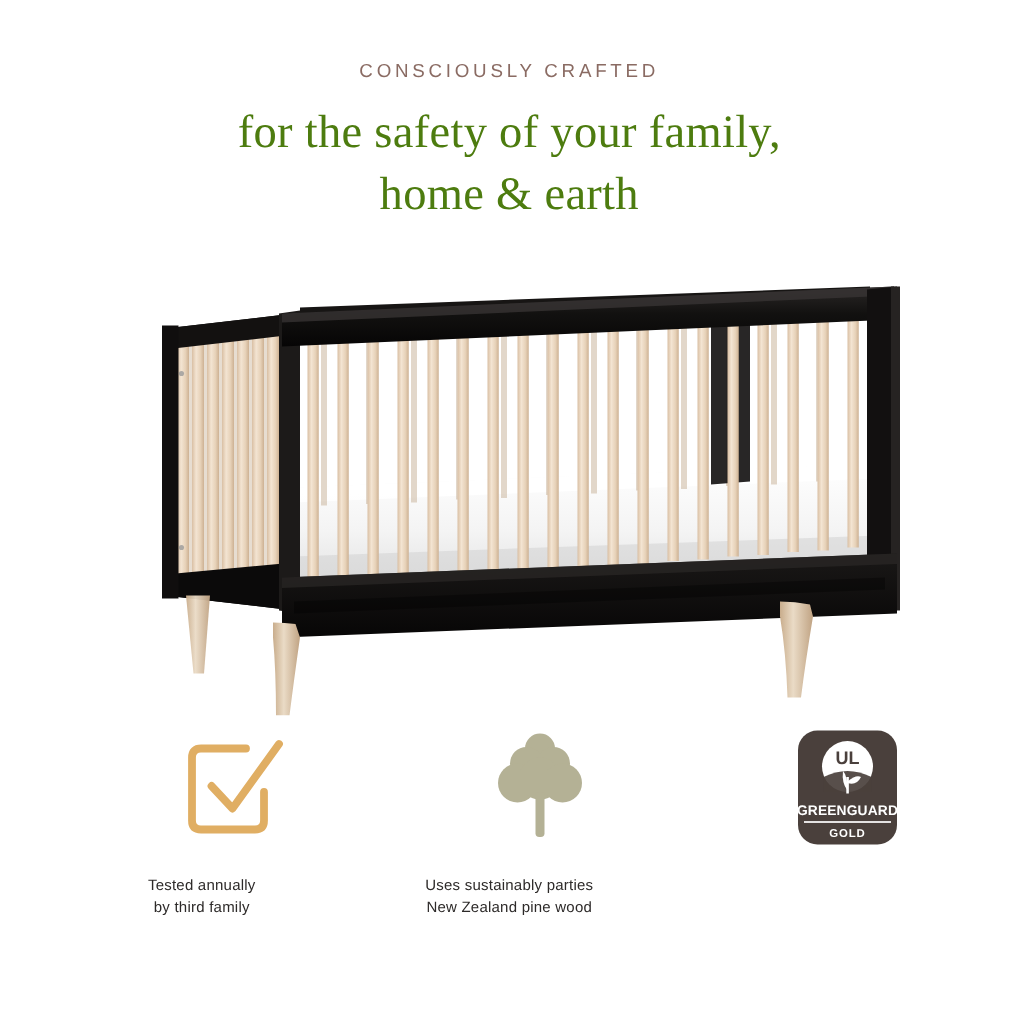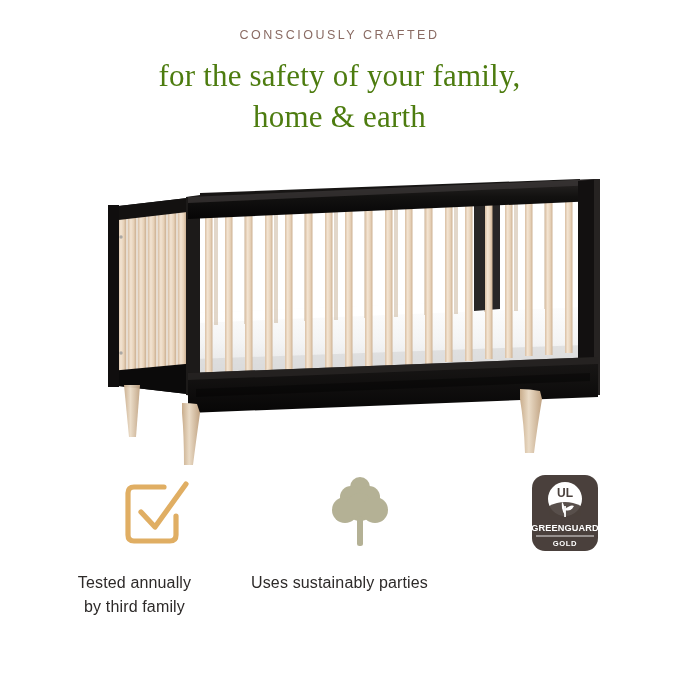--- a/index.html
+++ b/index.html
@@ -20,21 +20,21 @@
     inset: 0;
     display: flex;
     flex-direction: column;
     align-items: center;
   }
 
   
   .header {
     width: 100%;
     text-align: center;
-    padding-top: 28px;
+    padding-top: 40px;
     box-sizing: border-box;
   }
   .eyebrow {
     font-family: "Liberation Sans", sans-serif;
     font-size: 12.5px;
     letter-spacing: 2.5px;
     color: #8a6b63;
     font-weight: 400;
     margin: 0 0 12px 0;
     line-height: 1.2;
@@ -82,21 +82,21 @@
     height: 86px;
     display: flex;
     align-items: center;
     justify-content: center;
     margin-left: 41px;
   }
   .feature-caption {
     margin-top: 14px;
     text-align: center;
     font-family: "Liberation Sans", sans-serif;
-    font-size: 16px;
+    font-size: 10px;
     line-height: 1.5;
     color: #2d2a29;
     letter-spacing: 0.15px;
   }
   .feature-caption span { display: block; }
 </style>
 </head>
 <body>
 
 <div class="page">
@@ -288,20 +288,21 @@
             <circle cx="31" cy="33" r="14"></circle>
             <circle cx="46" cy="36" r="13"></circle>
             <rect x="14" y="28" width="34" height="16"></rect>
 
             <rect x="28" y="42" width="6" height="30" rx="2.5"></rect>
           </g>
         </svg>
       </div>
       <div class="feature-caption">
         <span>Uses sustainably parties</span>
+        <span>New Zealand pine wood</span>
       </div>
     </div>
 
     <div class="feature">
       <div class="feature-icon">
         <svg width="74" height="82" viewBox="0 0 74 82">
 
           <rect x="4" y="2" width="66" height="76" rx="13" fill="#4a403c"></rect>
 
           <circle cx="37" cy="26" r="17" fill="#ffffff"></circle>

